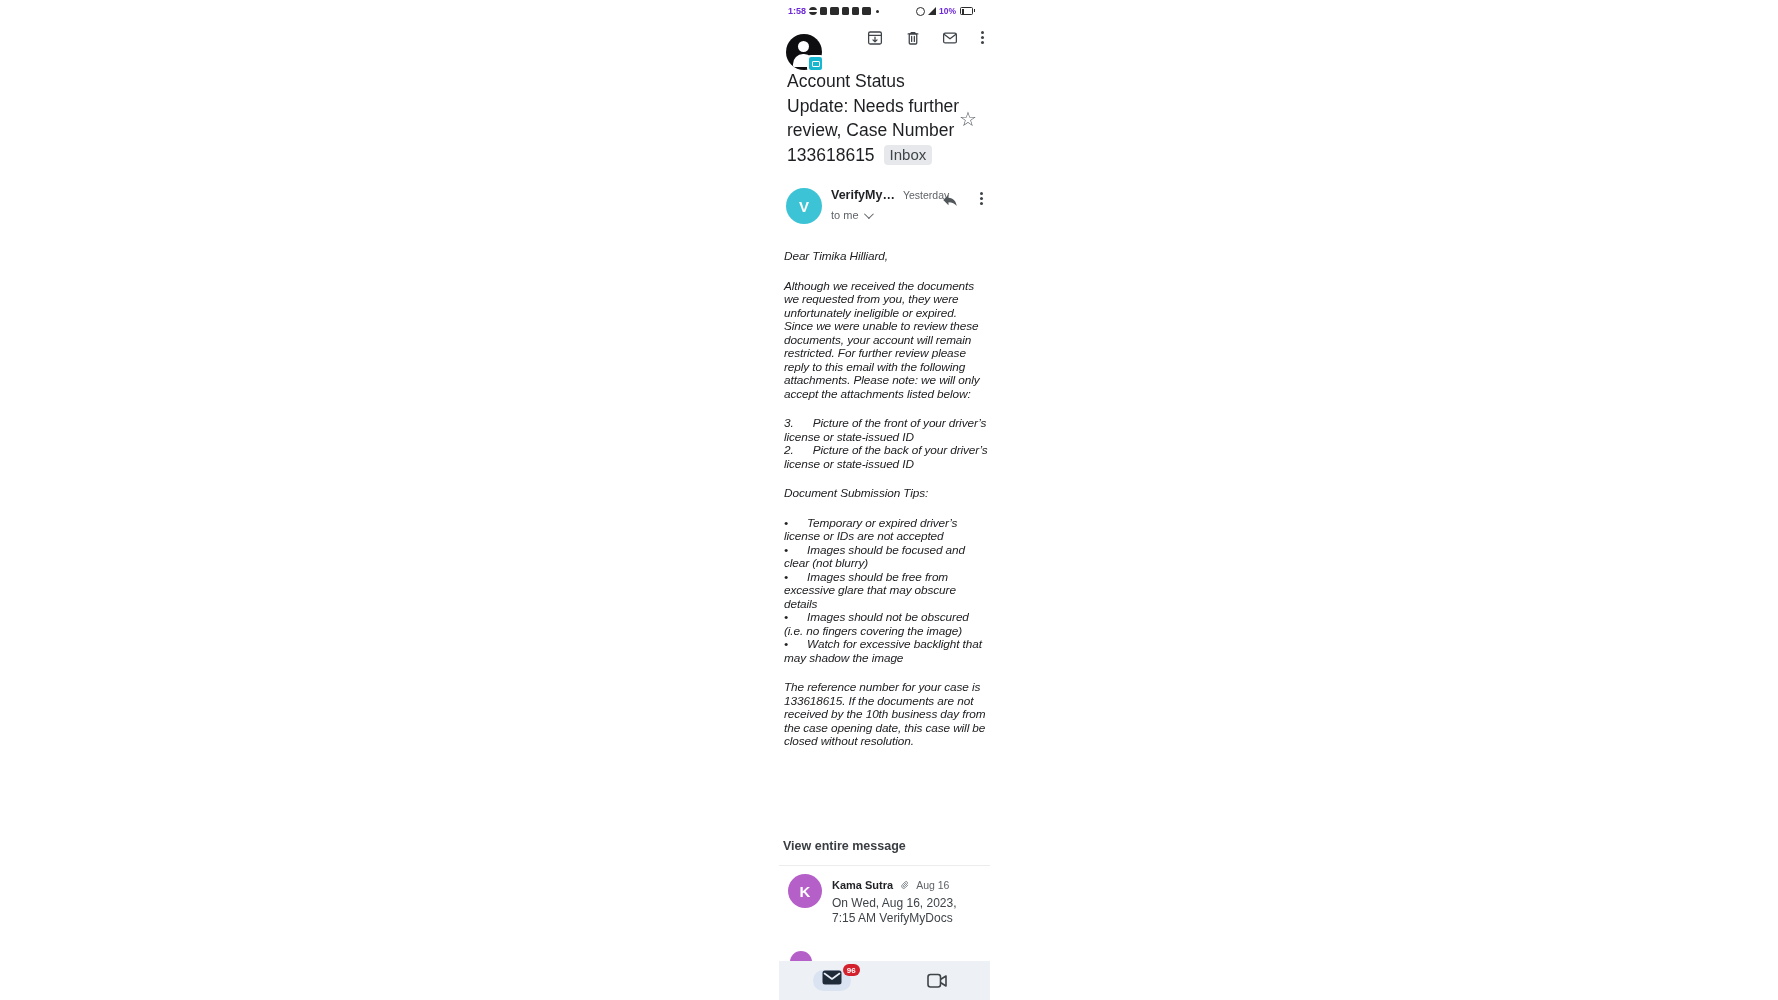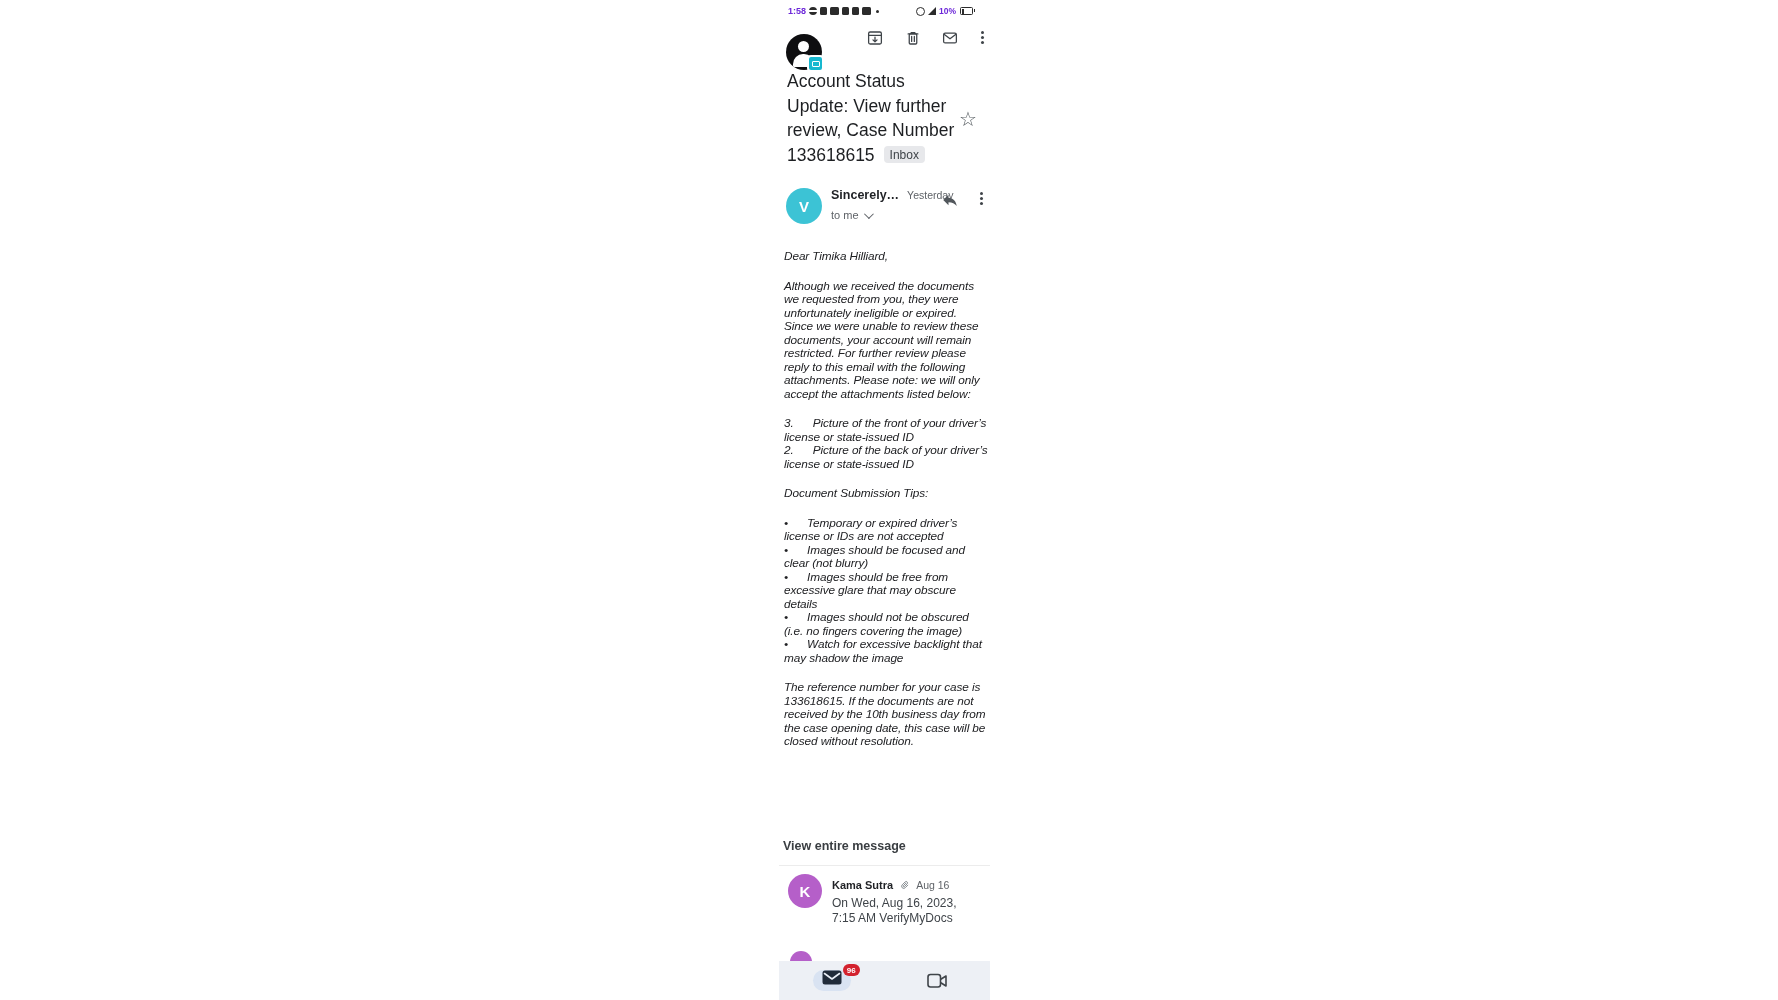--- a/index.html
+++ b/index.html
@@ -36,21 +36,21 @@
   .abar-icon{position:absolute;top:29px;width:18px;height:18px;}
   .abar-icon svg{display:block;}
   .kebab{width:3px;height:3px;border-radius:50%;background:#3f4449;
          box-shadow:0 5px 0 #3f4449,0 10px 0 #3f4449;}
 
   
   .subject{position:absolute;left:8px;top:69px;color:#1d1f22;font-size:17.5px;line-height:24.5px;
            font-weight:400;}
   .subject .line{white-space:nowrap;}
   .subject .last{display:flex;align-items:center;}
-  .inbox-chip{margin-left:9px;background:#e7e8eb;color:#3f4449;font-size:12px;
+  .inbox-chip{margin-left:9px;background:#e7e8eb;color:#3f4449;font-size:15px;
               padding:2.5px 6px;border-radius:4px;line-height:1;white-space:nowrap;}
   .star{position:absolute;left:180px;top:107px;font-size:20px;color:#5a6065;
         font-family:"DejaVu Sans",sans-serif;cursor:pointer;}
 
   
   .send-avatar{position:absolute;left:7px;top:188px;width:36px;height:36px;border-radius:50%;
                color:#fff;font-size:15px;font-weight:bold;display:flex;align-items:center;justify-content:center;}
   .sender-line{position:absolute;left:52px;top:188px;display:flex;align-items:baseline;gap:8px;}
   .sender-name{font-size:12.5px;font-weight:bold;color:#1f2125;white-space:nowrap;}
   .sender-time{font-size:10.5px;color:#5f6368;white-space:nowrap;}
@@ -146,34 +146,34 @@
         <rect x="3.5" y="5.5" width="17" height="13" rx="2"></rect>
         <path d="M4.5 7.2l7.5 5.8 7.5-5.8"></path>
       </svg>
     </div>
     <div class="abar-kebab">
         <div class="kebab"></div>
       </div>
 
     <div class="subject">
       <div class="line">Account Status</div>
-      <div class="line">Update: View further</div>
+      <div class="line">Update: Needs further</div>
       <div class="line">review, Case Number</div>
       <div class="line last">
         <span>133618615</span>
         <span class="inbox-chip">Inbox</span>
       </div>
     </div>
     <div class="star">☆</div>
 
     <div class="send-avatar" style="background:#3cc3d5;">
       <span>V</span>
     </div>
     <div class="sender-line">
-      <span class="sender-name">Sincerely…</span>
+      <span class="sender-name">VerifyMy…</span>
       <span class="sender-time">Yesterday</span>
     </div>
     <div class="to-me">
       <span>to me</span>
       <span class="caret"></span>
     </div>
     <div class="reply-btn">
       <svg width="18" height="18" viewBox="0 0 24 24" fill="#52575c">
         <path d="M10 9V5l-7 7 7 7v-4.1c5 0 8.5 1.7 11 5.1C20 13.5 16.4 9.6 10 9z"></path>
       </svg>

